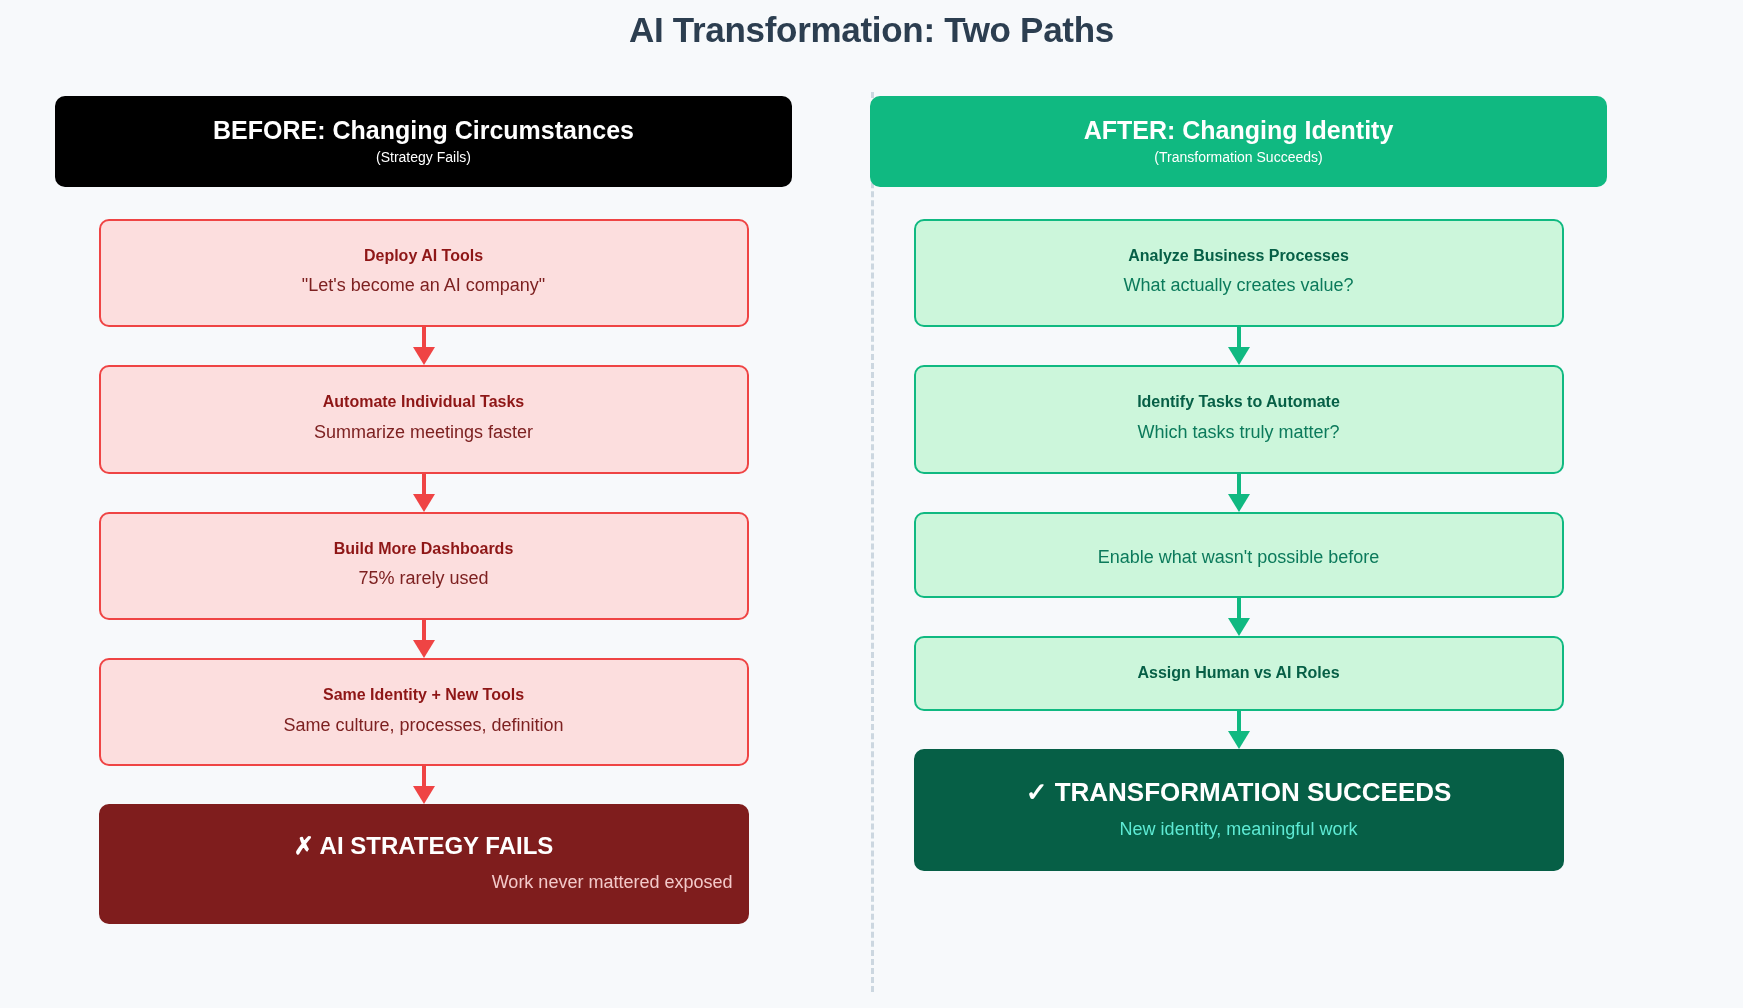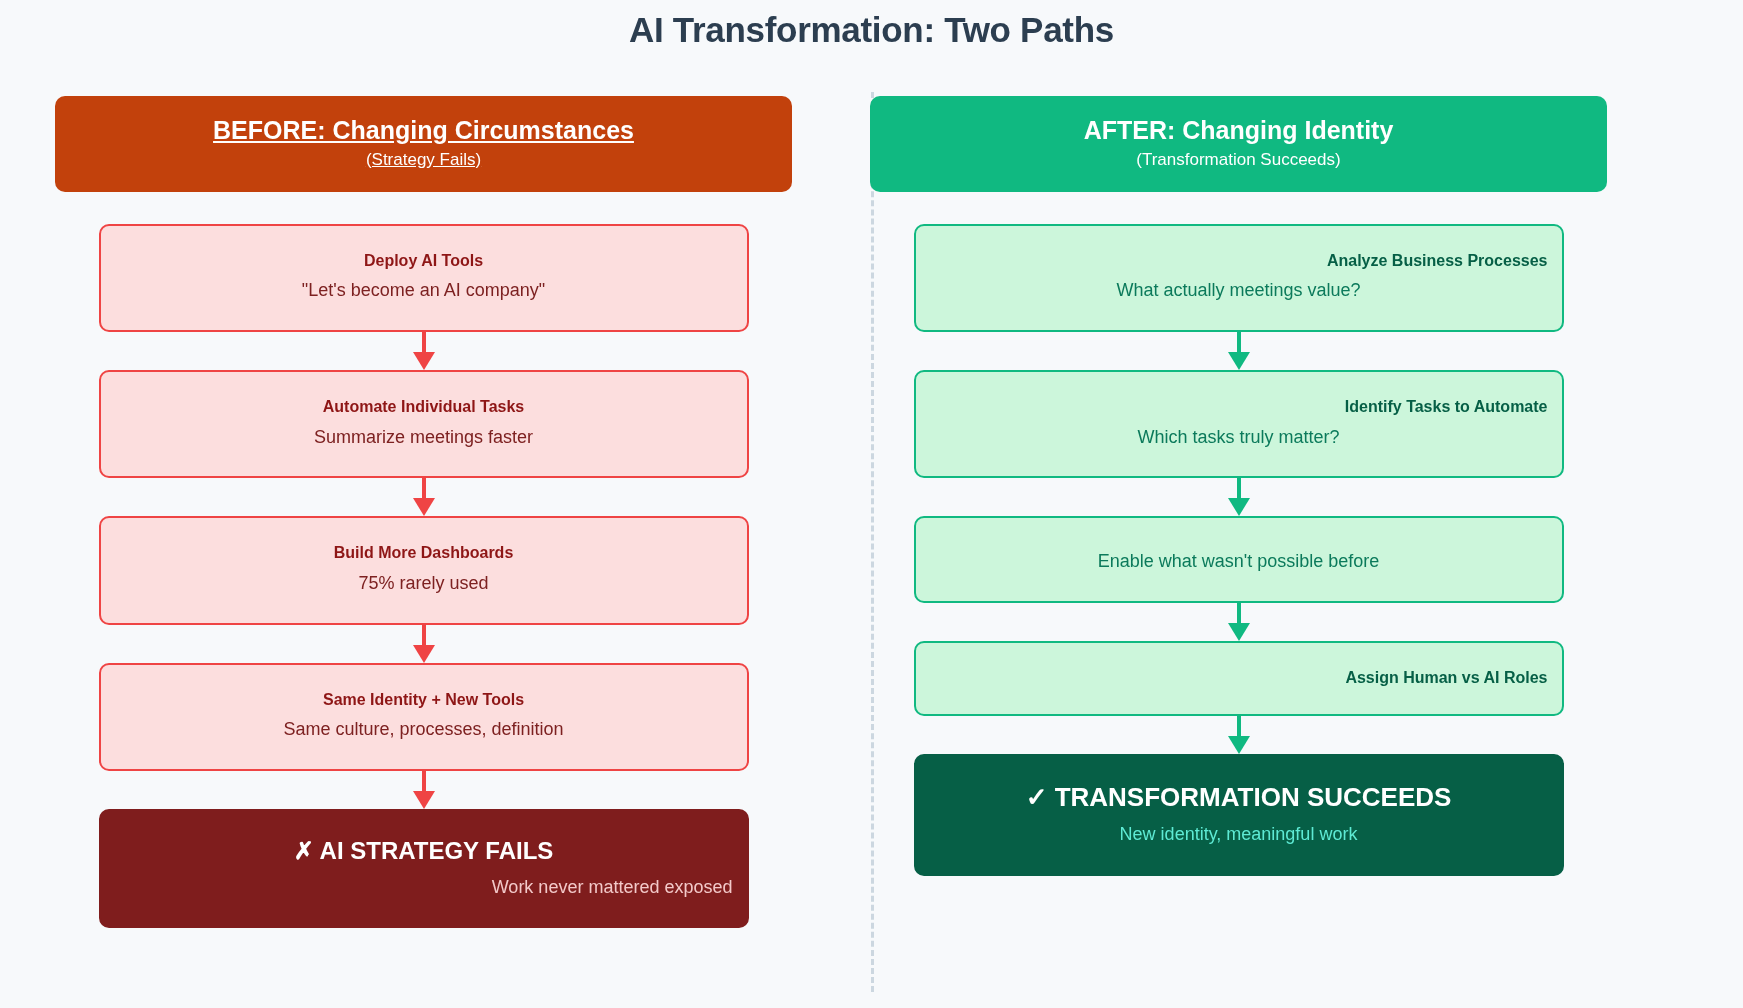--- a/index.html
+++ b/index.html
@@ -58,26 +58,26 @@
     text-align: center;
     color: #ffffff;
   }
   .banner-title {
     font-size: 25px;
     font-weight: bold;
     line-height: 1.18;
     display: block;
   }
   .banner-sub {
-    font-size: 17px;
+    font-size: 14px;
     line-height: 1.6;
     display: block;
     font-weight: normal;
   }
-  .banner.red   { background: #c2410c; text-decoration: underline; }
+  .banner.red   { background: #000000; }
   .banner.green { background: #10b981; }
 
   .chain {
     margin-top: 32px;
     display: flex;
     flex-direction: column;
     align-items: center;
   }
   .step {
     width: 650px;
@@ -110,21 +110,21 @@
     border: 2.5px solid #7f1d1d;
   }
   .step.red-final .step-title { color: #ffffff; font-size: 24px; }
   .step.red-final .step-sub   { color: #f3c9c9; text-align: right; }
 
   
   .step.green {
     background: #ccf6db;
     border: 2.5px solid #10b981;
   }
-  .step.green .step-title { color: #065f46; text-align: right; }
+  .step.green .step-title { color: #065f46; }
   .step.green .step-sub   { color: #0b7a5b; }
   .step.green-final {
     background: #065f46;
     border: 2.5px solid #065f46;
   }
   .step.green-final .step-title { color: #ffffff; font-size: 26px; }
   .step.green-final .step-sub   { color: #5eead4; }
 
   .connector {
     width: 20px;
@@ -220,21 +220,21 @@
 
   <div class="column right">
     <div class="banner green">
       <span class="banner-title">AFTER: Changing Identity</span>
       <span class="banner-sub">(Transformation Succeeds)</span>
     </div>
 
     <div class="chain">
       <div class="step green">
         <span class="step-title">Analyze Business Processes</span>
-        <span class="step-sub">What actually meetings value?</span>
+        <span class="step-sub">What actually creates value?</span>
       </div>
 
       <div class="connector green">
         <span class="stem"></span>
         <span class="head"></span>
       </div>
 
       <div class="step green">
         <span class="step-title">Identify Tasks to Automate</span>
         <span class="step-sub">Which tasks truly matter?</span>

